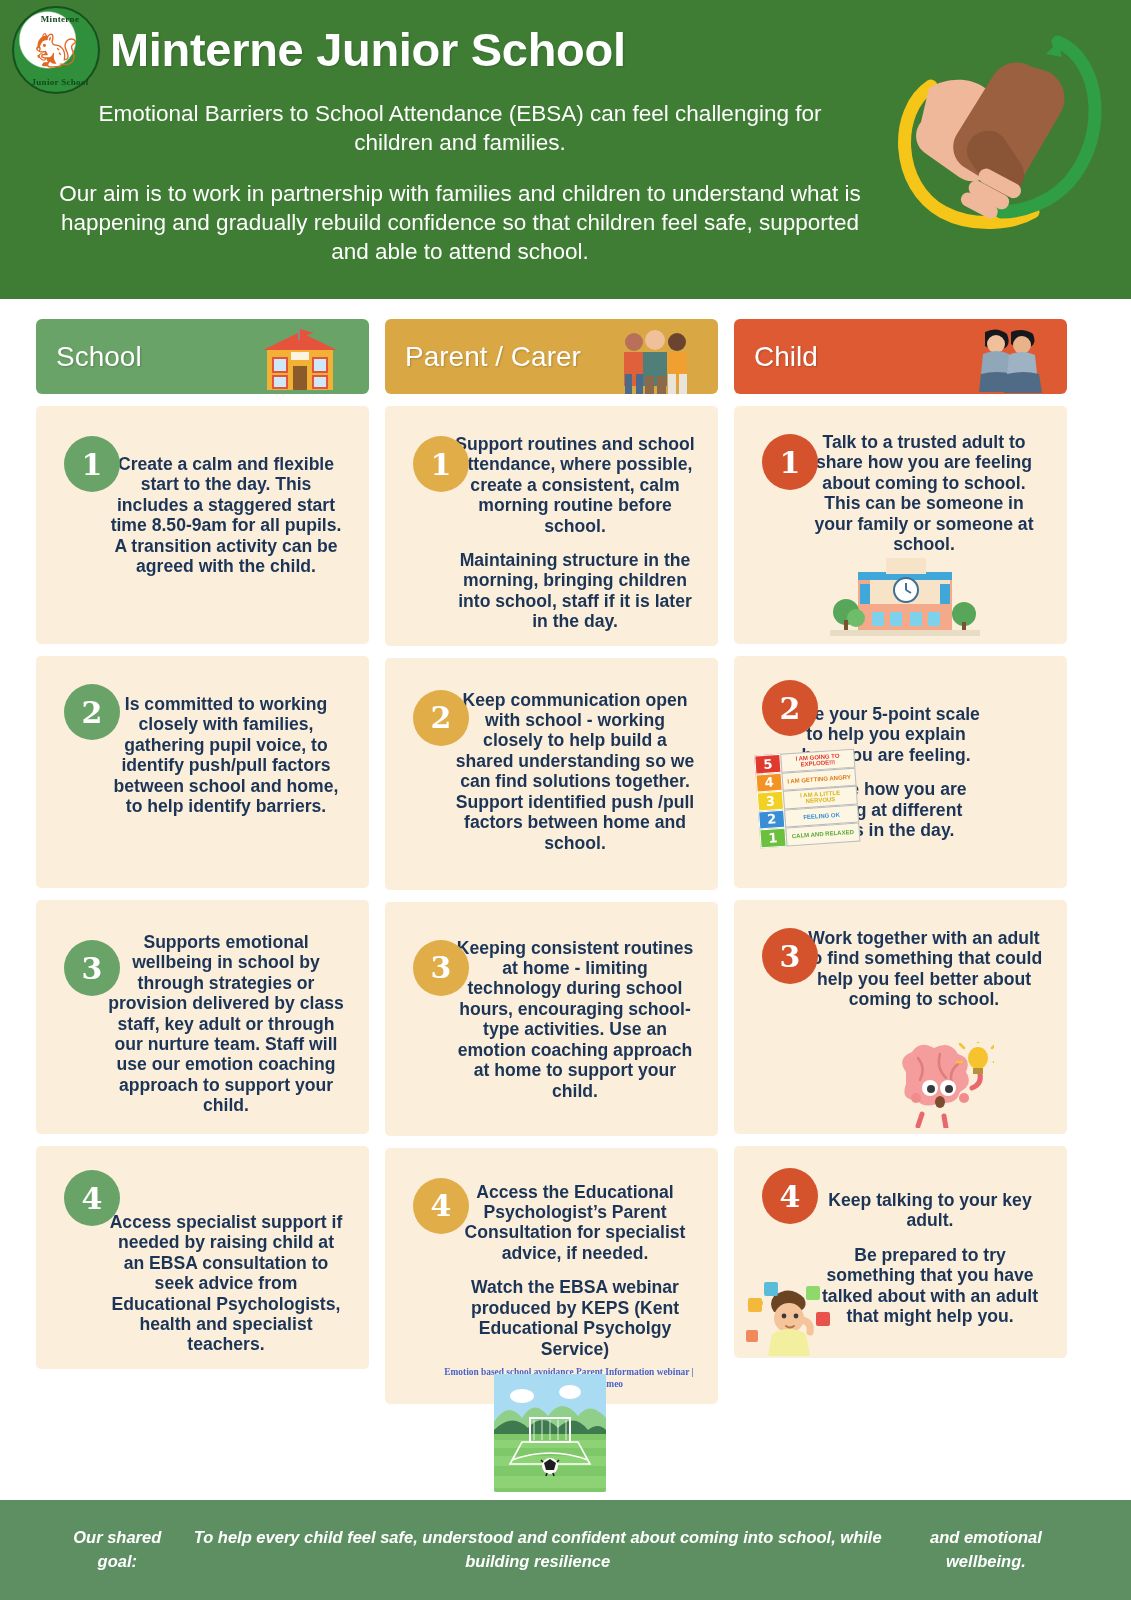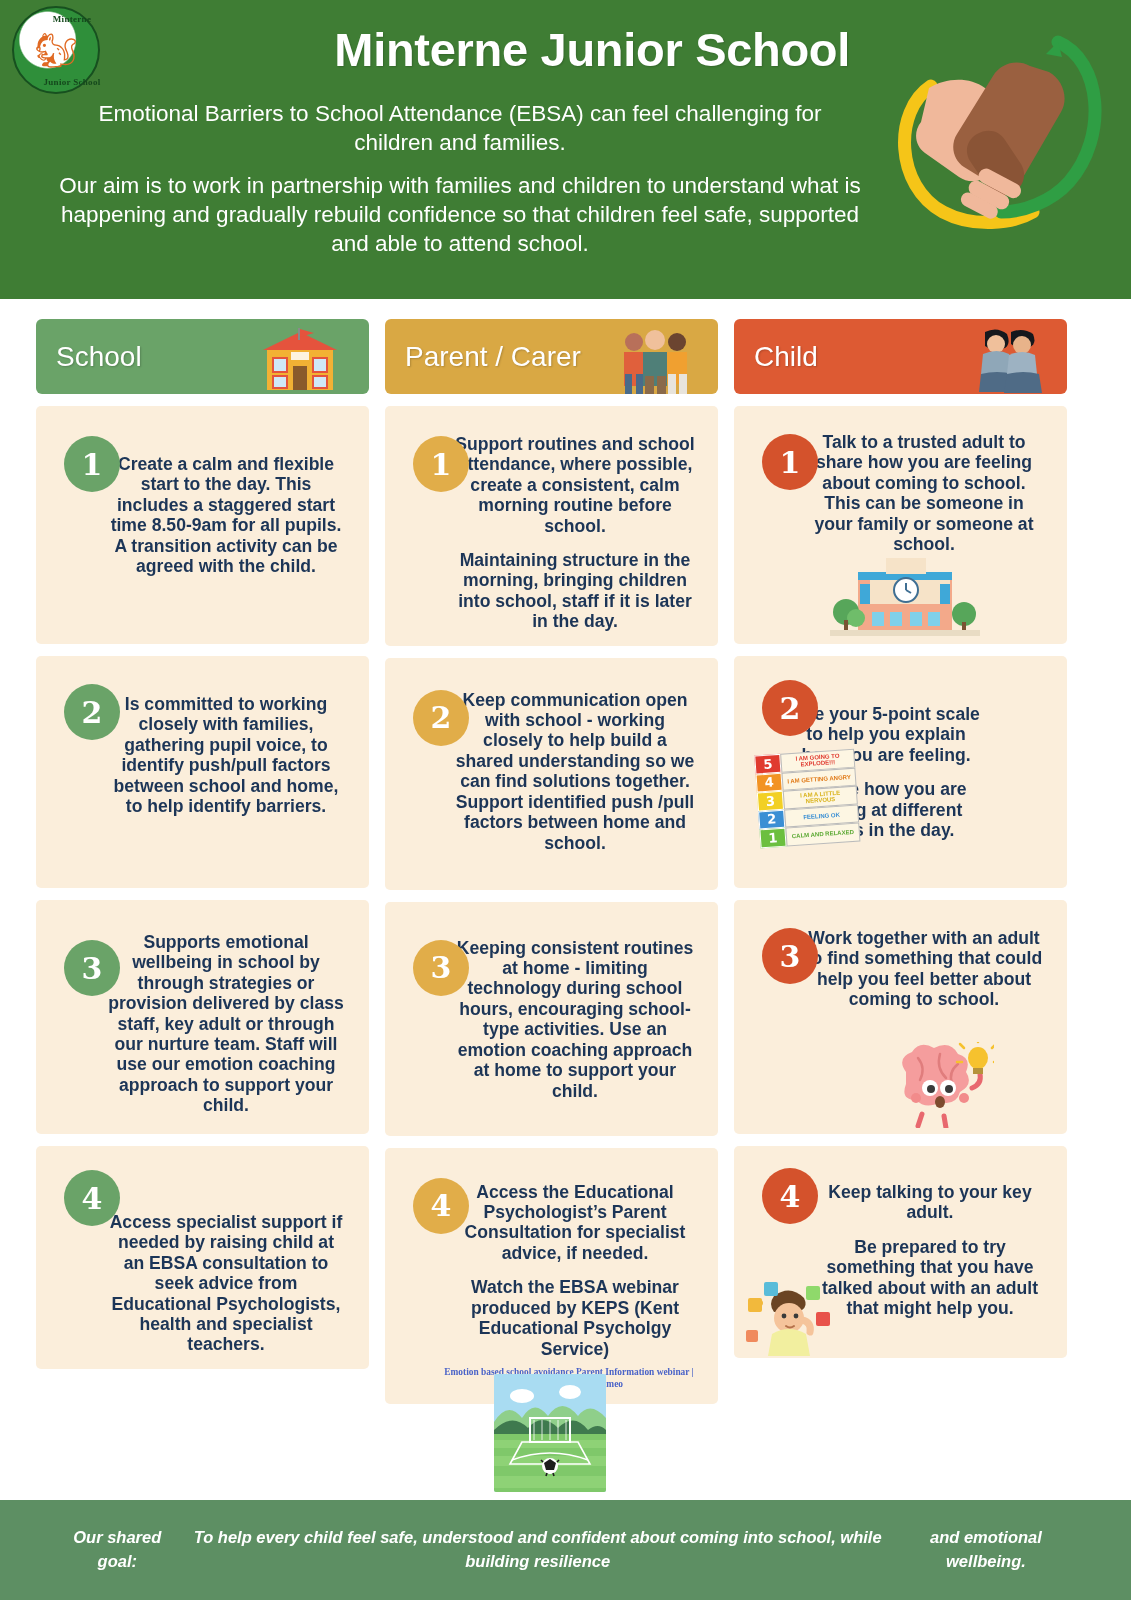--- a/index.html
+++ b/index.html
@@ -38,57 +38,57 @@
   .logo .sq {
     position: absolute;
     left: 50%; top: 50%;
     transform: translate(-50%,-50%);
     font-size: 34px;
     line-height: 1;
     color: #e06a24;
   }
   .logo .ring-top, .logo .ring-bot {
     position: absolute;
-    left: 16px; width: 100%;
+    left: 4px; width: 100%;
     text-align: center;
     font-size: 9px;
     font-weight: bold;
     color: #14481c;
     letter-spacing: .3px;
     font-family: "Liberation Serif", serif;
   }
   .logo .ring-top { top: 6px; }
   .logo .ring-bot { bottom: 5px; }
 
   .header-title {
     position: absolute;
     left: 110px;
     top: 22px;
     width: 740px;
-    text-align: right;
+    text-align: left;
     color: #ffffff;
     font-size: 47px;
     font-weight: bold;
     letter-spacing: -0.3px;
     text-shadow: 1px 1px 2px rgba(0,0,0,.18);
   }
   .header-sub1 {
     position: absolute;
     left: 60px;
     top: 100px;
     width: 800px;
     text-align: center;
     color: #ffffff;
     font-size: 22.5px;
     line-height: 1.28;
   }
   .header-sub2 {
     position: absolute;
     left: 45px;
-    top: 172px;
+    top: 180px;
     width: 830px;
     text-align: center;
     color: #ffffff;
     font-size: 22.5px;
     line-height: 1.28;
   }
 
   .handshake {
     position: absolute;
     right: 18px;
@@ -505,21 +505,21 @@
                 <line x1="80" y1="6" x2="76" y2="2"></line>
                 <line x1="108" y1="6" x2="112" y2="2"></line>
                 <line x1="78" y1="20" x2="73" y2="20"></line>
                 <line x1="110" y1="20" x2="115" y2="20"></line>
               </g>
             </svg>
           </div>
 
           <div class="card r4">
             <div class="badge b-child" style="top:22px">4</div>
-            <div class="card-text" style="margin-top:22px; margin-left:66px; width:232px">
+            <div class="card-text" style="margin-top:30px; margin-left:66px; width:232px">
               <p>Keep talking to your key adult.</p>
               <p>Be prepared to try something that you have talked about with an adult that might help you.</p>
             </div>
             <svg class="card-art art-puzzle" viewBox="0 0 95 80">
               <path d="M30 20 q16 -12 30 2 q4 8 -2 12 l-28 2 q-6 -8 0 -16 z" fill="#6b4423"></path>
               <circle cx="45" cy="42" r="15" fill="#f5c49b"></circle>
               <path d="M28 58 q17 -10 34 0 l4 22 h-42 z" fill="#f2ef9f"></path>
               <path d="M58 44 q10 2 8 12" stroke="#f5c49b" stroke-width="7" fill="none" stroke-linecap="round"></path>
               <circle cx="40" cy="40" r="2.4" fill="#3a3a3a"></circle>
               <circle cx="52" cy="40" r="2.4" fill="#3a3a3a"></circle>

